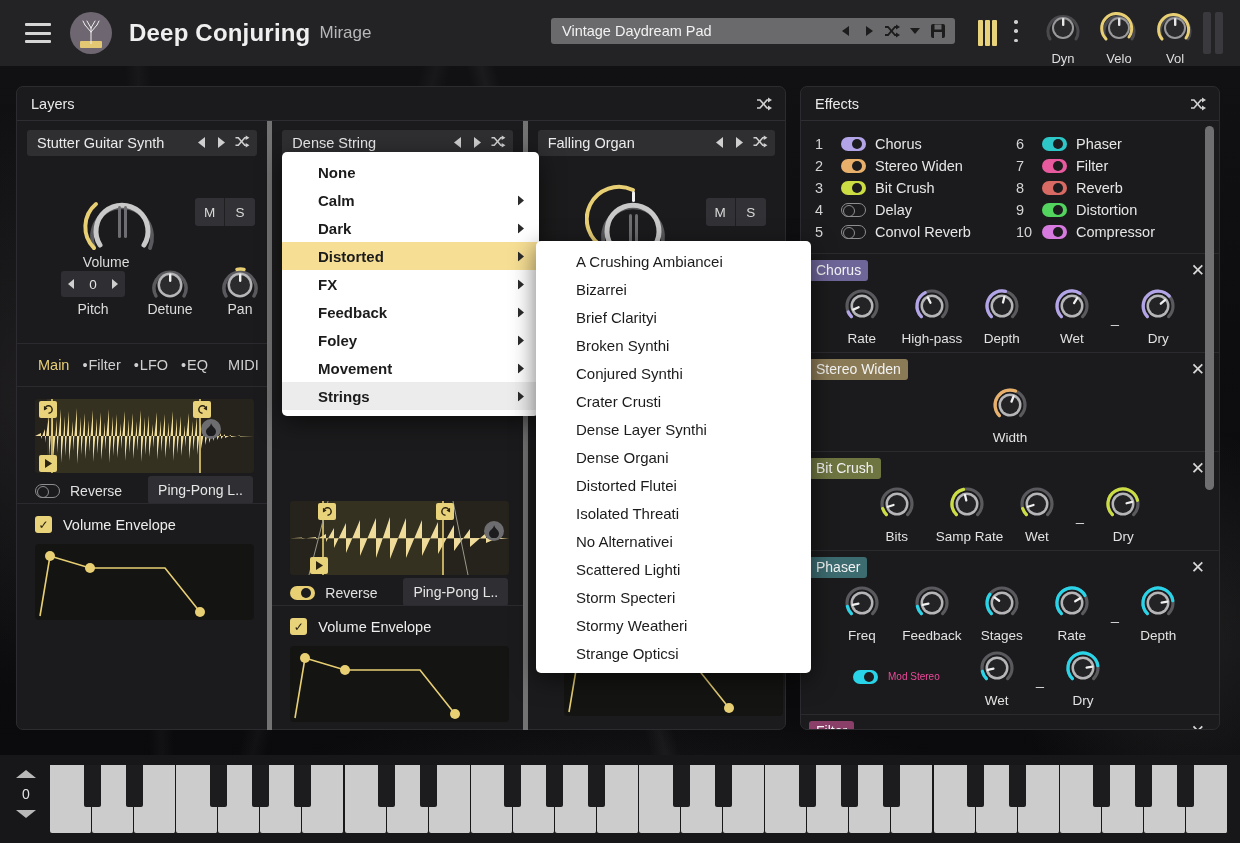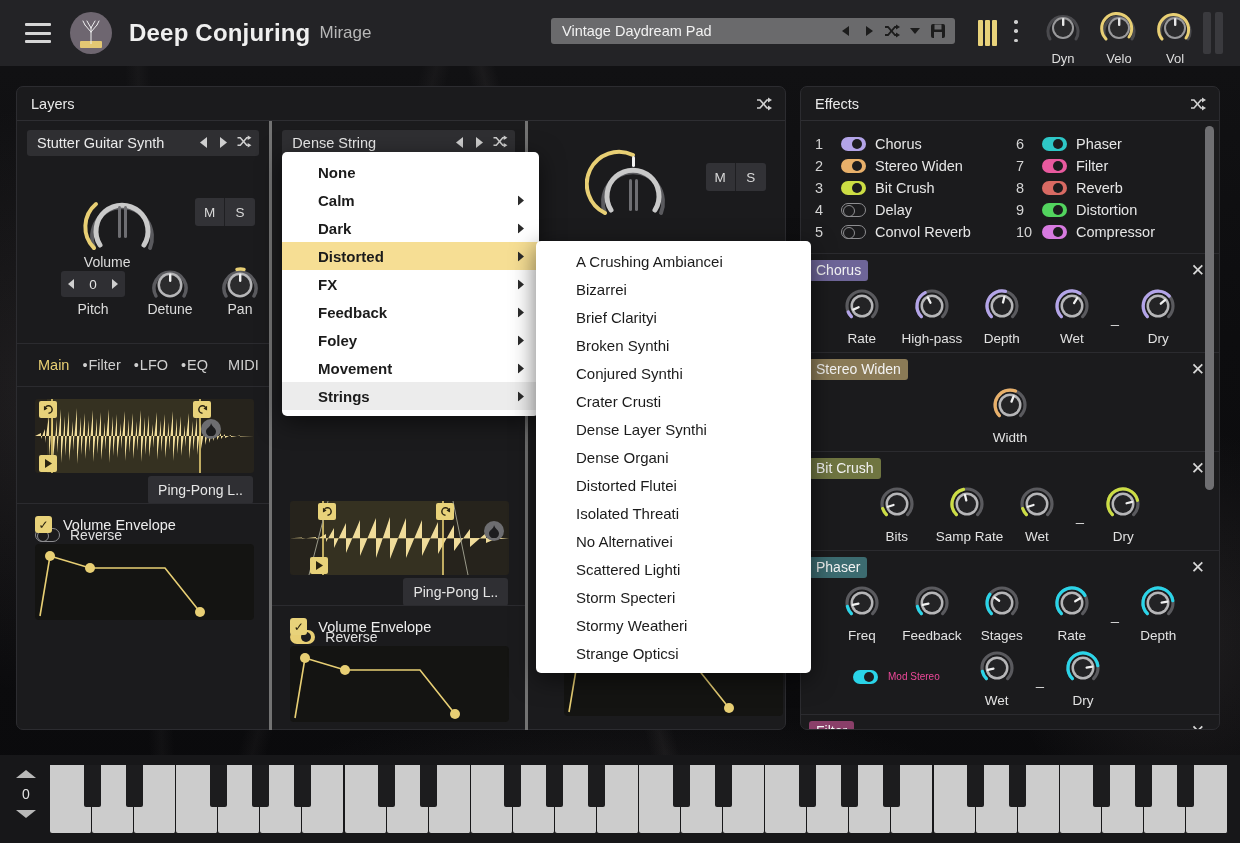--- a/index.html
+++ b/index.html
@@ -69,21 +69,21 @@
   
   .panel{ position:absolute; background:#1b1b1d; border-radius:7px; border:1px solid #2c2c30;}
   .panel-head{ height:34px; display:flex;align-items:center; border-bottom:1px solid #2e2e32;}
   .panel-head .t{ font-size:14.5px; color:#e9e9e9; padding-left:14px;}
   .shuffle-btn{ margin-left:auto; margin-right:12px; cursor:pointer; color:#cfcfcf; display:flex;}
 
   #layers-panel{ left:16px; top:86px; width:770px; height:644px; }
   #effects-panel{ left:800px; top:86px; width:420px; height:644px; overflow:hidden;}
 
   .layer-cols{ display:flex; height:609px;}
-  .layer-col{ width:256px; border-right:3px solid #737373; position:relative; }
+  .layer-col{ width:256px; border-right:5px solid #737373; position:relative; }
   .layer-col:last-child{ border-right:none; width:258px;}
 
   .layer-name-row{ margin:9px 10px 0 10px; height:26px; background:#2f2f32; border-radius:3px;
      display:flex; align-items:center; padding:0 7px 0 10px;}
   .layer-name{ font-size:14.5px; color:#ebebeb; flex:1; white-space:nowrap; overflow:hidden;}
   .lnav{ display:flex; align-items:center; gap:9px; color:#cfcfcf; cursor:pointer;}
 
   .knob-area{ height:113px; position:relative;}
   .vol-knob{ position:absolute; left:57px; top:16px;}
   .vol-label{ position:absolute; left:0; right:0; top:98px; text-align:center; font-size:14px; color:#dcdcdc;}
@@ -101,21 +101,21 @@
 
   .tabs{ height:44px; border-top:1px solid #2b2b2f; border-bottom:1px solid #2b2b2f; display:flex; align-items:center; padding-left:16px; gap:3px;}
   .tab{ font-size:14.5px; color:#cfcfcf; cursor:pointer; padding:2px 5px;}
   .tab.active{ color:#e8cf74;}
   .tab .dot{ color:#cfcfcf; margin-right:1px;}
 
   .wave-sec{ height:116px; position:relative;}
   .waveform{ position:absolute; left:18px; top:12px; width:219px; height:74px; background:#26231c; border-radius:3px; overflow:hidden;}
   .wave-marker{ position:absolute; width:18px;height:17px; background:#e8d27a; border-radius:2px; display:flex;align-items:center;justify-content:center; color:#2a2411;}
   .fire{ position:absolute; width:20px;height:20px;border-radius:50%;background:#6d6d70;display:flex;align-items:center;justify-content:center;}
-  .rev-row{ position:absolute; left:18px; top:96px; display:flex; align-items:center; gap:10px;margin-top:44px;}
+  .rev-row{ position:absolute; left:18px; top:96px; display:flex; align-items:center; gap:10px;}
   .rev-lbl{ font-size:14px;color:#e0e0e0;}
   .pp-btn{ position:absolute; left:131px; top:89px; width:105px;height:28px;background:#2f2f33;border-radius:3px;
     display:flex;align-items:center;justify-content:center;font-size:14px;color:#e6e6e6;cursor:pointer;}
 
   .env-sec{ border-top:1px solid #2b2b2f; height:auto; position:relative; padding-top:12px;}
   .env-head{ display:flex; align-items:center; gap:11px; padding-left:18px;}
   .chk{ width:17px;height:17px;background:#e8d27a;border-radius:3px;display:flex;align-items:center;justify-content:center;color:#2a2411;font-size:12px;}
   .env-title{ font-size:14.5px;color:#ededed;}
   .env-graph{ margin:11px 0 0 18px; width:219px; height:76px; background:#141412; border-radius:4px;}
 
@@ -498,20 +498,39 @@
             <polyline points="5,72 15,12 55,24 130,24 165,68" stroke="#e8cf74" stroke-width="1.6" fill="none"></polyline>
             <circle cx="15" cy="12" r="5" fill="#e8cf74"></circle>
               <circle cx="55" cy="24" r="5" fill="#e8cf74"></circle>
               <circle cx="165" cy="68" r="5" fill="#e8cf74"></circle>
           </svg>
         </div>
       </div>
     </div>
 
     <div class="layer-col">
+      <div class="layer-name-row">
+        <div class="layer-name">Falling Organ</div>
+        <div class="lnav">
+          <span><svg width="9" height="11" viewBox="0 0 9 11">
+                <polygon points="7,0 7,11 0,5.5" fill="#cfcfcf"></polygon>
+              </svg></span>
+          <span><svg width="9" height="11" viewBox="0 0 9 11">
+                <polygon points="2,0 2,11 9,5.5" fill="#cfcfcf"></polygon>
+              </svg></span>
+          <span><svg width="16" height="13" viewBox="0 0 16 14">
+                <g stroke="#cfcfcf" stroke-width="1.7" fill="none">
+                  <path d="M1 3 h3 l7 8 h3"></path>
+                  <path d="M1 11 h3 l7 -8 h3"></path>
+                </g>
+                <polygon points="12,0.5 16,3 12,5.5" fill="#cfcfcf"></polygon>
+                <polygon points="12,8.5 16,11 12,13.5" fill="#cfcfcf"></polygon>
+              </svg></span>
+        </div>
+      </div>
 
       <div class="knob-area">
         <div class="vol-knob">
           <svg width="96" height="96" viewBox="0 0 96 96">
             <path d="M20 76 A30 30 0 1 1 76 76" stroke="#5a5a5e" stroke-width="4" fill="none" stroke-linecap="round"></path>
             <path d="M20 76 A30 30 0 0 1 48 18" stroke="#e8cf74" stroke-width="4" fill="none" stroke-linecap="round"></path>
             <path d="M26 73 A26 26 0 1 1 70 73" stroke="#c9c9c9" stroke-width="5" fill="none" stroke-linecap="round"></path>
             <rect x="47" y="19" width="3" height="11" rx="1.5" fill="#f2f2f2"></rect>
             <rect x="44" y="42" width="3" height="32" rx="1.5" fill="#6e6e72"></rect>
             <rect x="50" y="42" width="3" height="32" rx="1.5" fill="#6e6e72"></rect>

